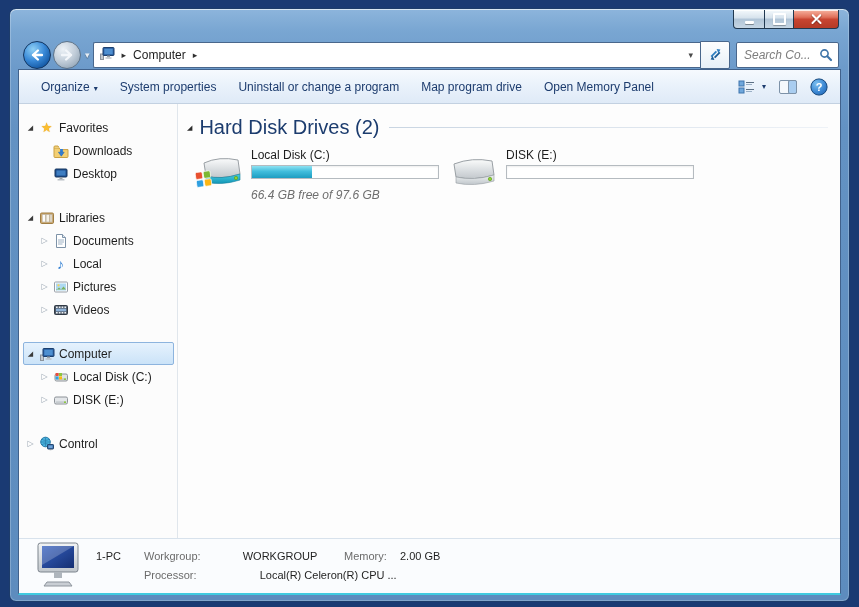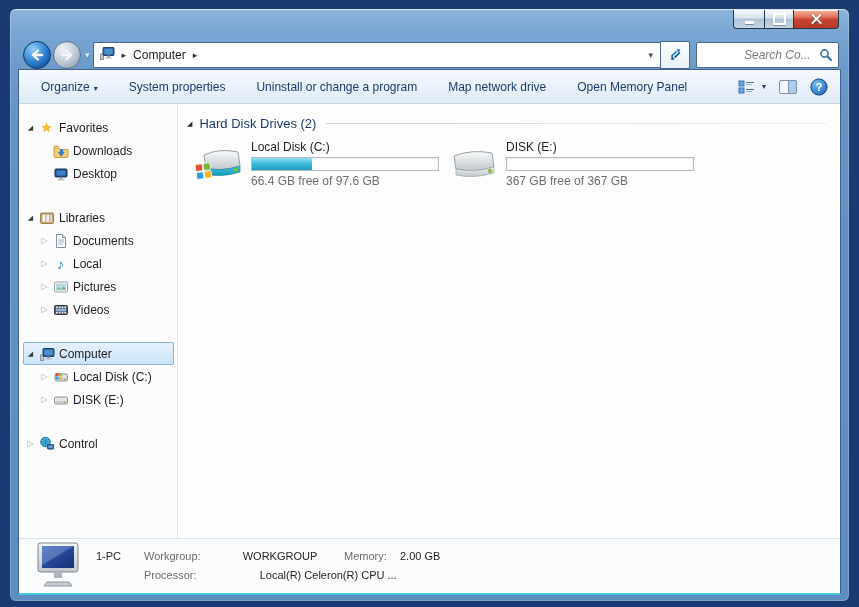--- a/index.html
+++ b/index.html
@@ -30,29 +30,29 @@
   .nav-back{background:radial-gradient(circle at 35% 28%,#8fd0f5,#3a8ad8 45%,#155aa6 78%,#0d4184);margin-left:5px;}
   .nav-fwd{background:radial-gradient(circle at 35% 28%,#edf2f7,#c0ccd8 50%,#97a9ba 82%);border-color:#5f7globals;border-color:#5f7489;margin-left:2px;}
   .nav-caret{font-size:9px;color:#e6edf5;text-shadow:0 1px 1px rgba(0,0,0,.4);margin:0 3px 0 4px;}
   .addressbar{flex:1;height:24px;background:#fff;border:1px solid #49678c;border-right:none;border-radius:2px 0 0 2px;
               display:flex;align-items:center;font-size:12px;color:#1e1e1e;min-width:0;}
   .addr-sep{font-size:9px;color:#2f2f2f;margin:0 7px;}
   .addr-caret{margin-left:auto;margin-right:7px;font-size:9px;color:#4b4b4b;}
   .refresh-btn{width:28px;height:26px;border:1px solid #49678c;border-radius:0 2px 2px 0;flex:none;
                background:linear-gradient(180deg,#fdfefe,#e7f0f8);display:flex;align-items:center;justify-content:center;}
   .searchbox{width:101px;height:24px;margin-left:6px;margin-right:2px;background:#fff;border:1px solid #49678c;border-radius:2px;
-             display:flex;align-items:center;flex:none;padding-left:40px;}
+             display:flex;align-items:center;flex:none;}
   .searchbox input{flex:1;min-width:0;border:none;outline:none;font-family:"Liberation Sans",sans-serif;font-size:12px;padding:0 0 0 7px;background:transparent;}
   .searchbox input::placeholder{font-style:italic;color:#7d7d7d;}
   
   .client{position:absolute;left:8px;right:8px;top:60px;bottom:6px;display:flex;flex-direction:column;
           border:1px solid #41628c;border-bottom:2px solid #41cbe0;background:#fff;}
   .toolbar{height:33px;flex:none;background:linear-gradient(180deg,#f6fafe,#eaf2fb 45%,#dfeaf7);
            border-bottom:1px solid #c3d1e1;display:flex;align-items:center;padding:0 12px 0 22px;
-           font-size:12px;color:#1d3c6e;gap:9px;}
+           font-size:12px;color:#1d3c6e;}
   .tb-item{margin-right:22px;white-space:nowrap;cursor:default;}
   .tb-caret{font-size:8px;margin-left:4px;color:#1d3c6e;}
   .tb-right{margin-left:auto;display:flex;align-items:center;gap:13px;}
   .tb-iconbtn{display:flex;align-items:center;gap:3px;}
   .content{flex:1;display:flex;min-height:0;background:#fdfdfd;}
   
   .sidebar{width:158px;flex:none;background:#fcfcfc;padding-top:12px;overflow:hidden;}
   .vsep{width:1px;flex:none;background:#e0e6ec;}
   .srow{height:21px;display:flex;align-items:center;font-size:12px;color:#1e1e1e;margin:0 3px 0 4px;border:1px solid transparent;border-radius:2px;}
   .srow .exp{width:13px;text-align:center;flex:none;}
@@ -62,30 +62,30 @@
   .srow .slabel{padding-left:3px;white-space:nowrap;}
   .lvl1{padding-left:14px;}
   .gap{margin-top:21px;}
   .srow.selected{background:linear-gradient(180deg,#e6f2fd,#cbe3f8);border-color:#8db4de;}
   .star-g{color:#fcbe2e;font-size:13px;text-shadow:0 0 1px #cf8f1c;}
   .note-g{color:#2d7dd2;font-size:14px;line-height:14px;}
   
   .main{flex:1;padding:12px 12px 0 9px;min-width:0;}
   .group-hdr{display:flex;align-items:center;}
   .group-exp{font-size:7px;color:#2c2c2c;margin-right:7px;}
-  .group-title{font-size:13px;color:#1c3c6e;white-space:nowrap;}
+  .group-title{font-size:20px;color:#1c3c6e;white-space:nowrap;}
   .group-line{flex:1;height:1px;margin-left:10px;background:linear-gradient(90deg,#c9d5e2,#eef2f7);}
   .drives{display:flex;margin-top:9px;margin-left:6px;}
   .tile{display:flex;width:247px;margin-right:8px;}
   .tile-icon{flex:none;margin-top:4px;}
   .tile-info{margin-left:6px;width:188px;}
   .tile-name{font-size:12px;color:#1e1e1e;line-height:15px;white-space:nowrap;}
   .tile-bar{margin-top:2px;height:12px;border:1px solid #b5bbc0;background:#fff;box-shadow:inset 0 1px 2px rgba(0,0,0,.07);}
   .tile-fill{height:100%;background:linear-gradient(180deg,#8ee2f2,#41bddc 45%,#1d9dc1);}
-  .tile-free{font-size:12px;color:#6e6e6e;margin-top:3px;white-space:nowrap;}
+  .tile-free{font-size:12px;color:#6e6e6e;margin-top:9px;white-space:nowrap;font-style:italic;}
   
   .details{height:54px;flex:none;background:#fafcfe;border-top:1px solid #d8e2ec;display:flex;align-items:center;padding-left:15px;}
   .details-text{margin-left:14px;font-size:11px;display:grid;grid-template-columns:48px 72px 128px 56px auto;row-gap:2px;line-height:17px;}
   .dname{color:#1f1f1f;}
   .dlabel{color:#6b6b6b;}
   .dval{color:#1f1f1f;text-align:center;}
   .proc-val{grid-column:3 / span 3;}
 </style>
 </head>
 <body>
@@ -147,21 +147,21 @@
         </svg>
     </div>
   </div>
 
   <div class="client">
 
     <div class="toolbar">
       <span class="tb-item"><span>Organize</span><span class="tb-caret">▾</span></span>
       <span class="tb-item">System properties</span>
       <span class="tb-item">Uninstall or change a program</span>
-      <span class="tb-item">Map network drive</span>
+      <span class="tb-item">Map program drive</span>
       <span class="tb-item">Open Memory Panel</span>
       <span class="tb-right">
         <span class="tb-iconbtn">
           <svg width="17" height="14">
               <rect x="1" y="1" width="5" height="5" fill="#6fa7dc" stroke="#3f74ad"></rect>
               <line x1="8" y1="2.5" x2="16" y2="2.5" stroke="#5b6f84"></line>
               <line x1="8" y1="4.5" x2="14" y2="4.5" stroke="#9bb0c6"></line>
               <rect x="1" y="8" width="5" height="5" fill="#6fa7dc" stroke="#3f74ad"></rect>
               <line x1="8" y1="9.5" x2="16" y2="9.5" stroke="#5b6f84"></line>
               <line x1="8" y1="11.5" x2="14" y2="11.5" stroke="#9bb0c6"></line>
@@ -408,21 +408,20 @@
                 <path d="M6 12 Q24 5 44 9 L46 23 Q26 29 8 25 Z" fill="url(#gBody2)" stroke="#9aa0a5"></path>
                 <path d="M8 25 Q26 29 46 23 L46 29 Q26 35 8 31 Z" fill="url(#gFront2)" stroke="#969ca1" stroke-width="0.6"></path>
                 <circle cx="42" cy="27" r="1.7" fill="#8ed133" stroke="#5d9b1a" stroke-width="0.6"></circle>
               </svg>
             </span>
             <span class="tile-info">
               <div class="tile-name">DISK (E:)</div>
               <div class="tile-bar">
                 <div class="tile-fill" style="width: 0%;"></div>
               </div>
-              <div class="tile-free">367 GB free of 367 GB</div>
             </span>
           </div>
 
         </div>
       </div>
     </div>
 
     <div class="details">
       <span>
         <svg width="48" height="46" viewBox="0 0 48 46">

